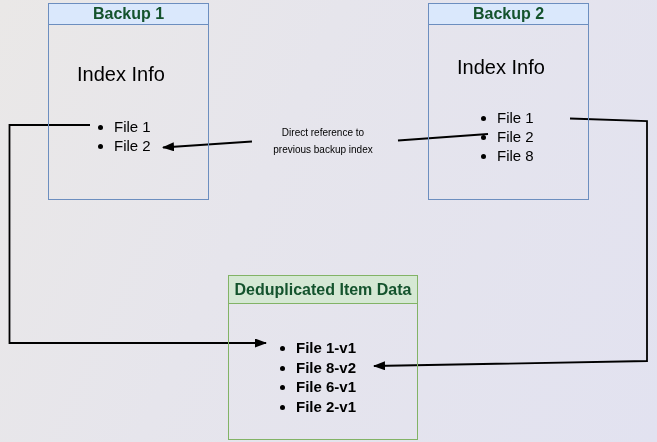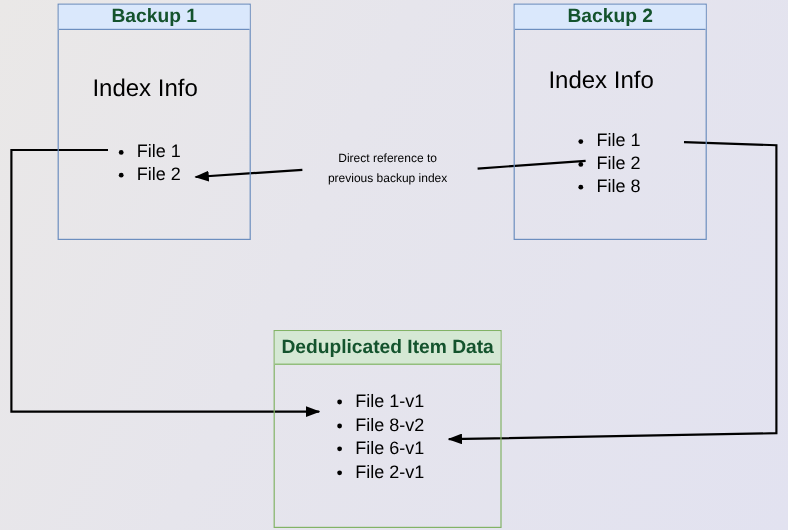--- a/index.html
+++ b/index.html
@@ -116,21 +116,21 @@
       <li>File 1</li>
       <li>File 2</li>
       <li>File 8</li>
     </ul>
   </div>
 
   <div class="box green" style="left:228px; top:275px; width:190px; height:165px;">
     <div class="box-header green-header">
       <span>Deduplicated Item Data</span>
     </div>
-    <ul class="file-list tall" style="left:0; top:49px; padding-left:67px;">
+    <ul class="file-list tall" style="left:0; top:62px; padding-left:67px;font-weight:bold;">
       <li>File 1-v1</li>
       <li>File 8-v2</li>
       <li>File 6-v1</li>
       <li>File 2-v1</li>
     </ul>
   </div>
 
   <div class="annotation" style="left:248px; top:125px; width:150px;">
     <span>Direct reference to</span>
     <span>previous backup index</span>

